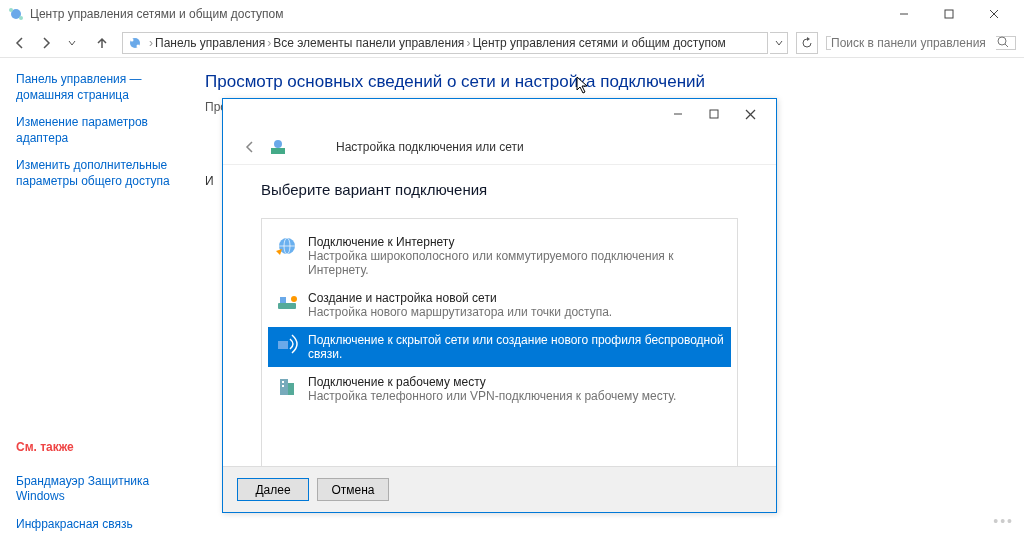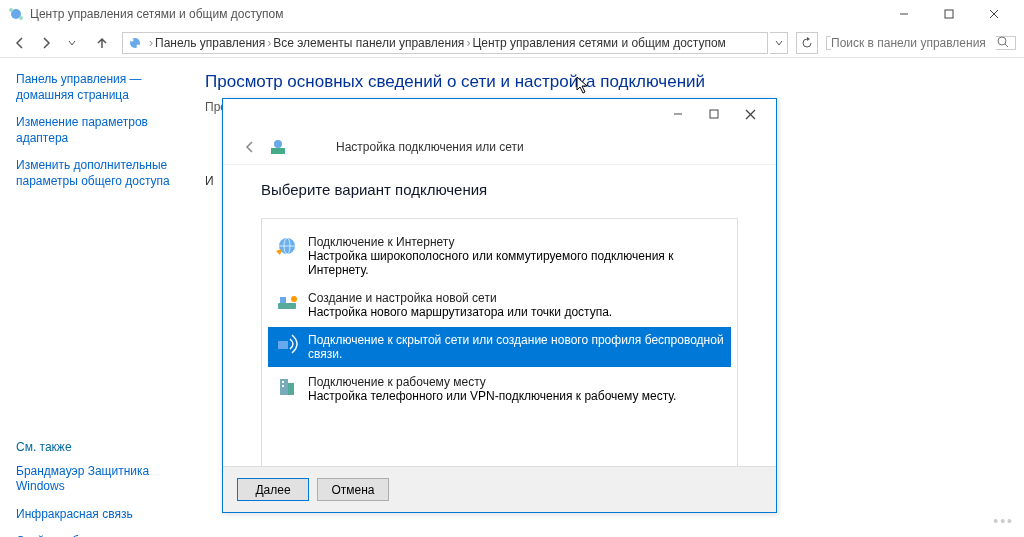--- a/index.html
+++ b/index.html
@@ -16,41 +16,41 @@
 .breadcrumb .bc-icon { width:16px; height:16px; margin-right:4px; }
 .breadcrumb .sep { color: #999; margin: 0 2px; }
 .refresh { width: 22px; height:22px; border:1px solid #ccc; display:flex;align-items:center;justify-content:center;color:#555;margin-right:6px;}
 .dropdown-btn{width:18px;height:22px;display:flex;align-items:center;justify-content:center;color:#555;border:1px solid #ccc;border-left:none;margin-left:-6px;margin-right:6px;}
 .search { width: 190px; height: 14px; border: 1px solid #ccc; display: flex; align-items: center; padding: 0 4px; }
 .search input { border: none; outline: none; width: 100%; font-size: 12px; color: #999; }
 .search .si { width: 16px; height: 16px; color: #666; }
 .main { display: flex; height: calc(537px - 58px); }
 .sidebar { width: 195px; padding: 14px 16px; }
 .sidebar a { display: block; color: #0066cc; text-decoration: none; margin-bottom: 12px; line-height: 1.3; }
-.sidebar .see-also { margin-top: 250px; color: #0369a1; margin-bottom: 10px; }
+.sidebar .see-also { margin-top: 250px; color: #ef4444; margin-bottom: 20px; font-weight: bold; }
 .content { flex: 1; padding: 14px 10px; position: relative; }
 .content .heading { color: #003399; font-size: 17px; margin-bottom: 8px; }
 .content .sub { color: #555; font-size: 12px; margin-bottom: 10px; }
 
 
 .dialog { position: absolute; left: 222px; top: 98px; width: 555px; height: 415px; background: #fff; border: 1px solid #0078d7; box-shadow: 1px 1px 6px rgba(0,0,0,0.15); }
 .dialog .d-title { height: 30px; display: flex; align-items: center; justify-content: flex-end; padding: 0 8px; }
 .dialog .d-title .dc { width: 36px; height: 24px; display:flex;align-items:center;justify-content:center;color:#444; }
 .dialog .d-header { height: 36px; display: flex; align-items: center; padding: 0 18px; gap: 10px; border-bottom: 1px solid #eee; }
 .dialog .d-header .back { color: #555; width:18px;height:18px;display:flex;align-items:center;justify-content:center;}
 .dialog .d-header .hicon { width:18px;height:18px; }
 .dialog .d-header .htxt { color: #333; font-size:12px;margin-left:39px; }
 .dialog .d-body { padding: 16px 38px 10px 38px; }
 .dialog .d-body .d-heading { color: #0f172a; font-size: 15px; margin-bottom: 20px; }
 .option-list { border: 1px solid #ddd; padding: 10px 6px; height:290px; }
 .option { display: flex; align-items: flex-start; padding: 6px 6px; margin-bottom: 2px; cursor: pointer; }
 .option .oicon { width: 28px; height: 24px; margin-right: 6px; flex-shrink:0;}
 .option .otxt { display: flex; flex-direction: column; }
 .option .otitle { font-size: 12px; color: #222; }
-.option .odesc { font-size: 12px; color: #000000; }
+.option .odesc { font-size: 12px; color: #737373; }
 .option.selected { background: #0078d7; }
 .option.selected .otitle, .option.selected .odesc { color: #fff; }
 .dialog .d-footer { position: absolute; bottom: 0; left: 0; right: 0; height: 46px; background: #f0f0f0; border-top: 1px solid #ddd; display: flex; align-items: center; padding: 0 14px; gap: 8px; }
 .dialog .d-footer button { height: 23px; width: 72px; border: 1px solid #adadad; background: #e1e1e1; font-size: 12px; cursor: pointer; }
 .dialog .d-footer button.primary { border: 1px solid #0078d7; }
 
 .cursor { position: absolute; left: 576px; top: 76px; width: 14px; height: 18px; z-index:999;}
 .dots { position: absolute; right: 10px; bottom: 8px; color: #ccc; letter-spacing:2px;font-size:14px;}
 </style>
 </head>

